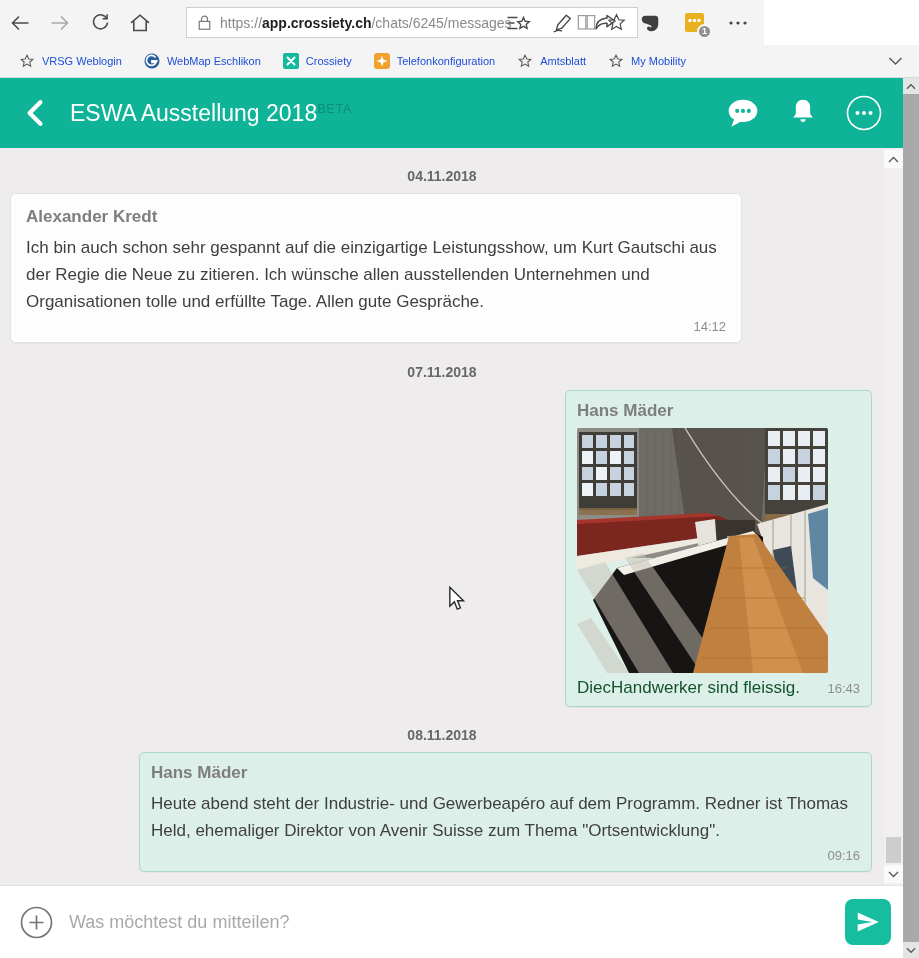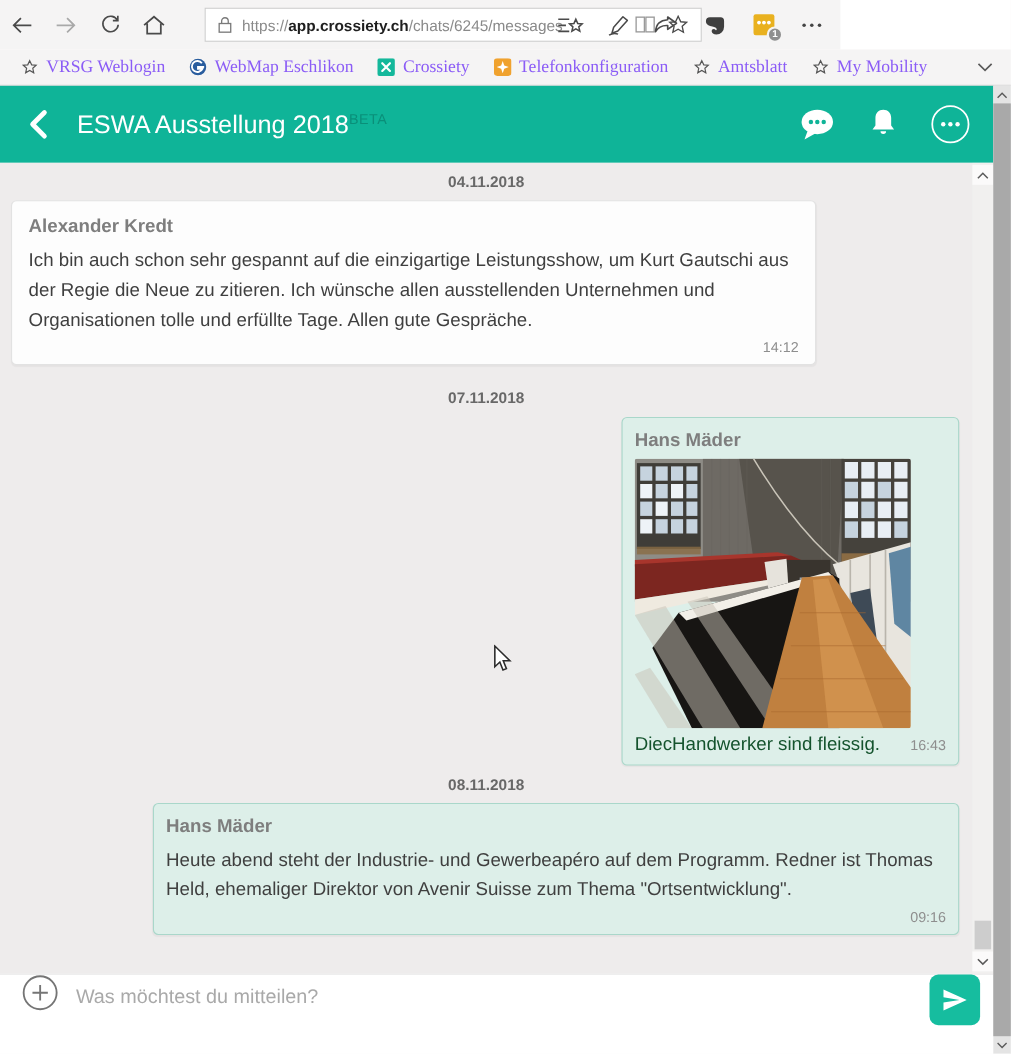--- a/index.html
+++ b/index.html
@@ -19,34 +19,34 @@
   .url b { color:#1f1f1f; font-weight:bold; }
   .ab-icon { width:30px; height:28px; display:flex; align-items:center; justify-content:center; }
   .tb-right { position:absolute; right:4px; top:0; height:45px; display:flex; align-items:center; }
   .tb-right .tb-btn { width:44px; position:relative; }
   .ext-badge { position:absolute; right:4px; bottom:3px; width:15px; height:15px; border-radius:50%;
     background:#8f8f8f; border:2px solid #f5f4f4; color:#fff; font-size:9px; line-height:11px;
     text-align:center; font-weight:bold; }
   
   .favbar { position:absolute; top:45px; left:0; width:919px; height:33px; background:#f5f4f4;
     border-bottom:1px solid #d9d9d9; display:flex; align-items:center; padding-left:8px; }
-  .fav { display:flex; align-items:center; gap:7px; padding:0 11px; height:100%; font-size:16px; color:#8b5cf6; white-space:nowrap;font-family:Liberation Serif, serif; }
+  .fav { display:flex; align-items:center; gap:7px; padding:0 11px; height:100%; font-size:11px; color:#1d4ed8; white-space:nowrap; }
   .fav-chevron { margin-left:auto; margin-right:16px; }
   
   .app { position:absolute; top:78px; left:0; width:903px; height:880px; display:flex; flex-direction:column; }
   .app-header { height:70px; background:#0fb498; display:flex; align-items:center; flex:0 0 auto; }
   .hdr-back { width:70px; display:flex; justify-content:center; align-items:center; }
   .hdr-titles { display:flex; flex-direction:row; }
   .hdr-title { color:#fff; font-size:23px; line-height:26px; }
   .hdr-sub { color:#0a8f79; font-size:13px; letter-spacing:.5px; margin-top:1px; }
   .hdr-icons { margin-left:auto; display:flex; align-items:center; gap:28px; margin-right:20px; }
   
   .chat { flex:1 1 auto; background:#eeecec; position:relative; overflow:hidden; }
   .chat-content { position:absolute; top:0; left:0; right:19px; bottom:0; }
-  .date-row { text-align:center; font-size:14px; font-weight:bold; color:#686868; margin-top:9px; }
+  .date-row { text-align:center; font-size:14px; font-weight:bold; color:#686868; margin-top:20px; }
   .msg-card { background:#fdfdfd; border:1px solid #e2e2e2; border-radius:5px;
     box-shadow:0 1px 1px rgba(0,0,0,.04); padding:13px 15px 8px; }
   .card-left { width:732px; margin:9px 0 0 10px; }
   .bubble { background:#ddefe9; border:1px solid #a9d7ca; border-radius:5px; padding:10px 11px 8px; }
   .bubble-img { width:307px; margin:10px 12px 0 auto; }
   .bubble-wide { width:733px; margin:9px 12px 0 auto; }
   .sender { font-size:17px; font-weight:bold; color:#7e7e7e; margin-bottom:7px; }
   .body-text { font-size:17px; color:#3f3f3f; line-height:27px; }
   .time { font-size:13px; color:#8e8e8e; text-align:right; margin-top:4px; }
   .caption-row { display:flex; align-items:baseline; margin-top:5px; }
@@ -54,21 +54,21 @@
   .cap-time { font-size:13px; color:#8e8e8e; margin-left:auto; }
   .photo { display:block; border-radius:2px; }
   
   .in-sb { position:absolute; top:0; right:0; width:19px; bottom:0; background:#f1f0ef; }
   .in-sb .arrow { position:absolute; left:0; width:19px; height:18px; background:#fbfafa;
     display:flex; align-items:center; justify-content:center; }
   .in-sb .arrow.up { top:2px; } .in-sb .arrow.down { bottom:2px; }
   .in-sb .thumb { position:absolute; left:2px; width:15px; height:26px; bottom:22px; background:#cdcdcd; }
   
   .composer { flex:0 0 73px; background:#fff; border-top:1px solid #e3e3e3;
-    display:flex; padding:0 12px 0 20px; }
+    display:flex; align-items:center; padding:0 12px 0 20px; }
   .msg-input { flex:1; border:none; outline:none; font-family:inherit; font-size:18px;
     color:#3f3f3f; margin-left:16px; height:40px; background:transparent; }
   .msg-input::placeholder { color:#a9a9a9; }
   .send-btn { width:46px; height:46px; border-radius:8px; background:#16bd9f; border:none;
     display:flex; align-items:center; justify-content:center; }
   
   .out-sb { position:absolute; top:78px; right:0; width:16px; height:880px; background:#e4e4e4; }
   .out-sb .arrow { position:absolute; left:0; width:16px; height:16px; display:flex; align-items:center; justify-content:center; }
   .out-sb .arrow.up { top:0; } .out-sb .arrow.down { bottom:0; }
   .out-sb .thumb { position:absolute; left:0; width:16px; top:16px; bottom:16px; background:#a9a9a9; }

